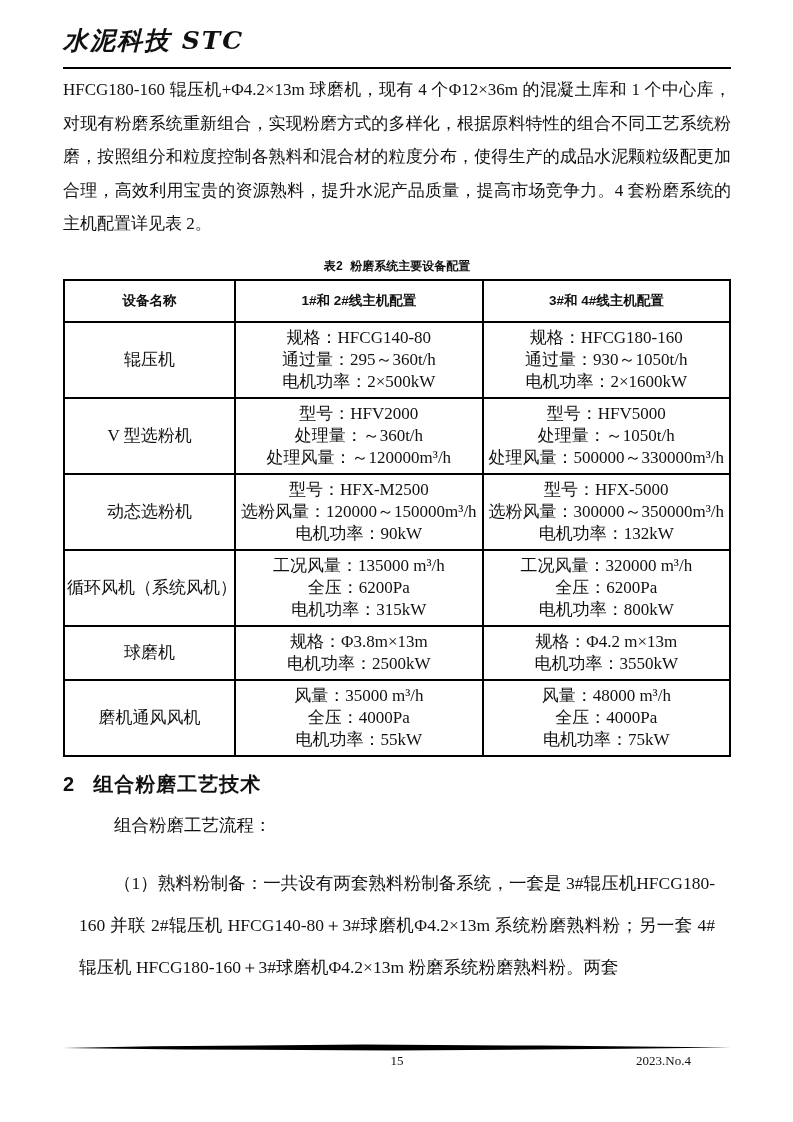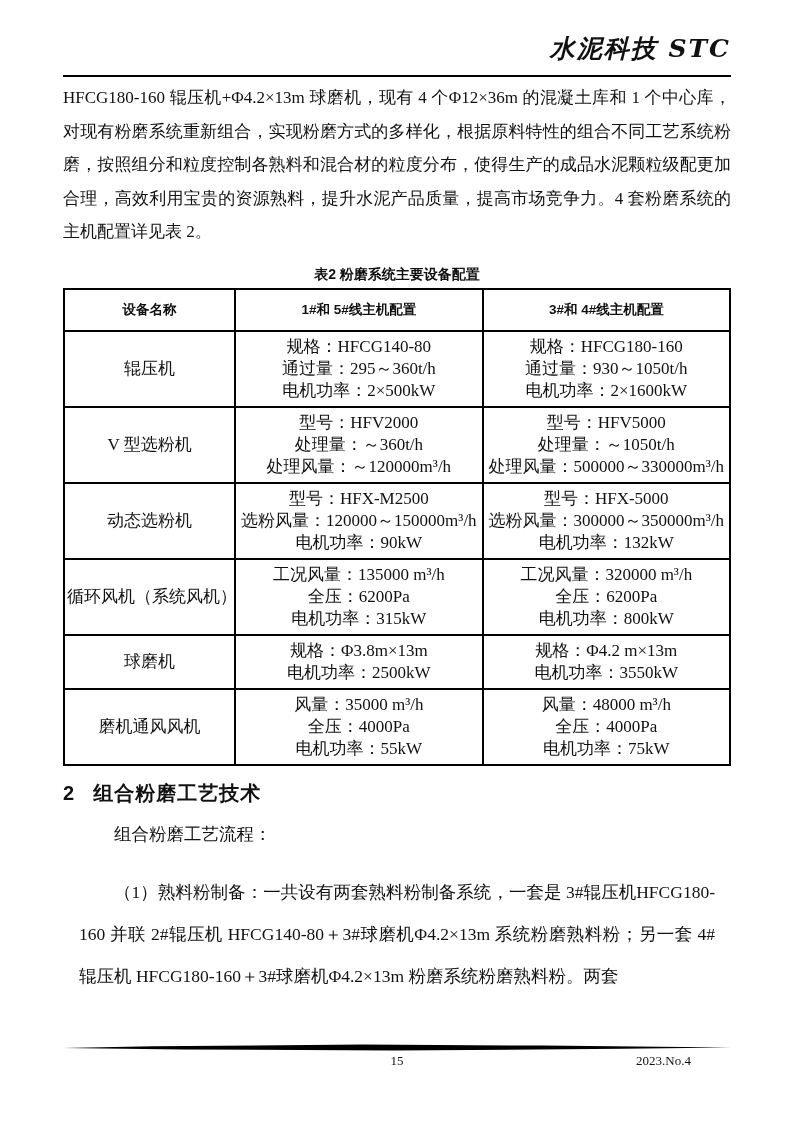--- a/index.html
+++ b/index.html
@@ -7,44 +7,44 @@
     position:relative;
     width:793px;height:1122px;
     background:#ffffff;
     margin:0 auto;
     color:#111;
     font-family:"Liberation Serif", serif;
     overflow:hidden;
   }
   .content{margin:0 62px 0 63px;}
   
-  .journal-header{padding-top:32px;text-align:right;}
+  .journal-header{padding-top:24px;text-align:left;}
   .journal-title{
     font-family:"DejaVu Serif", serif;
     font-size:25px;
     letter-spacing:2px;
     font-weight:600;
     font-style:italic;
   }
   .header-rule{border-bottom:2px solid #000;margin-top:10px;}
   
   .para-lead{
     margin-top:4px;
     font-size:17px;
     line-height:33.5px;
     text-align:justify;
     text-justify:inter-ideograph;
   }
   
   .table-caption{
     margin-top:9px;
     text-align:center;
-    font-family:Liberation Sans, sans-serif;
+    font-family:Liberation Mono, monospace;
     font-weight:bold;
-    font-size:14px;
+    font-size:12px;
   }
   table.equip{
     width:100%;
     margin-top:4px;
     border-collapse:collapse;
     table-layout:fixed;
   }
   table.equip th, table.equip td{
     border:2px solid #000;
     text-align:center;
@@ -121,21 +121,21 @@
 
     <table class="equip">
       <colgroup>
           <col class="c1">
           <col class="c2">
           <col class="c3">
         </colgroup>
       <thead>
         <tr>
           <th>设备名称</th>
-          <th>1#和 5#线主机配置</th>
+          <th>1#和 2#线主机配置</th>
           <th>3#和 4#线主机配置</th>
         </tr>
       </thead>
       <tbody>
           <tr>
             <td>
               <div class="cell-line">辊压机</div>
             </td>
             <td>
               <div class="cell-line">规格：HFCG140-80</div>

